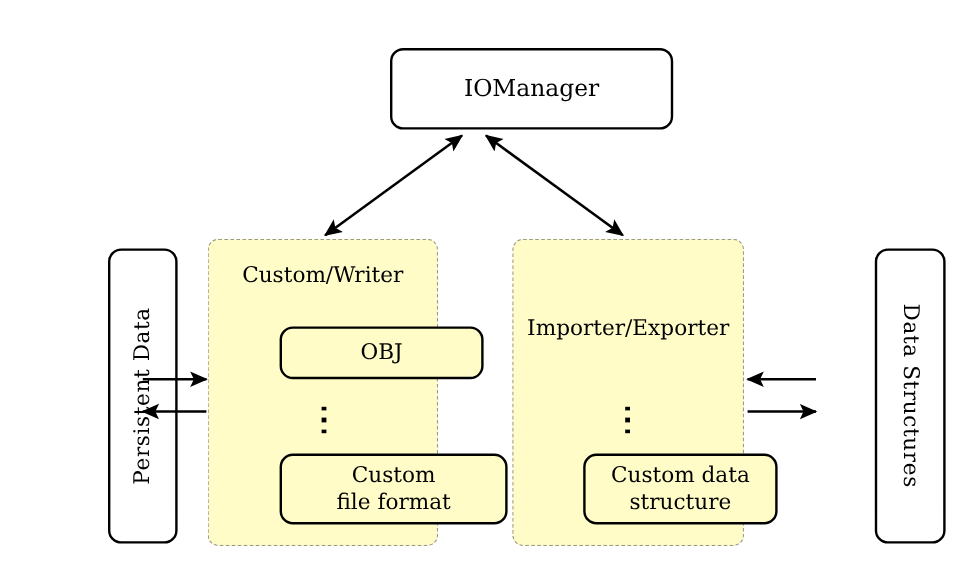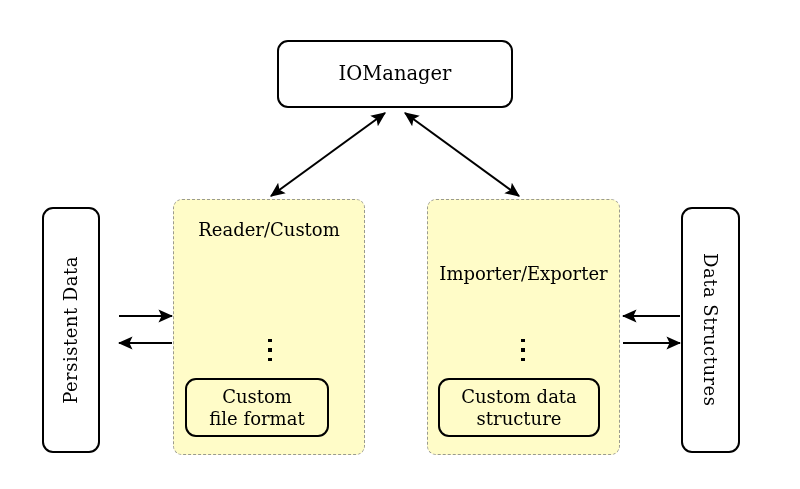--- a/index.html
+++ b/index.html
@@ -31,20 +31,21 @@
     align-items: center;
     justify-content: center;
     text-align: center;
   }
 
   
   .rbox {
     border: 2.6px solid #000000;
     border-radius: 11px;
     background: transparent;
+    margin-left: 48px;
   }
   .rbox.filled {
     background: #FFFCC8;
   }
 
   
   .panel {
     position: absolute;
     box-sizing: border-box;
     border: 1.6px dashed #9a9a8f;
@@ -141,31 +142,34 @@
 
   <div class="node rbox" style="left:277px; top:40px; width:236px; height:68px;">
     <span class="label big">IOManager</span>
   </div>
 
   <div class="node rbox" style="left:42px; top:207px; width:58px; height:246px;">
     <span class="label vtext-up">Persistent Data</span>
   </div>
 
   <div class="panel" style="left:173px; top:199px; width:192px; height:256px;">
-    <div class="panel-title" style="top:21px;">Reader/Custom</div>
+    <div class="panel-title" style="top:21px;">Custom/Writer</div>
   </div>
 
+  <div class="node rbox filled" style="left:185px; top:272px; width:170px; height:44px;">
+    <span class="label">OBJ</span>
+  </div>
 
   <div class="vdots" style="left:268px; top:339px; width:4px; height:22px;">
     <i></i>
       <i></i>
       <i></i>
   </div>
 
-  <div class="node rbox filled" style="left:185px; top:378px; width:144px; height:59px;">
+  <div class="node rbox filled" style="left:185px; top:378px; width:190px; height:59px;">
     <span class="label">Custom
 file format</span>
   </div>
 
   <div class="panel" style="left:427px; top:199px; width:193px; height:256px;">
     <div class="panel-title" style="top:21px;margin-top:44px;">Importer/Exporter</div>
   </div>
 
 
   <div class="vdots" style="left:521px; top:339px; width:4px; height:22px;">

